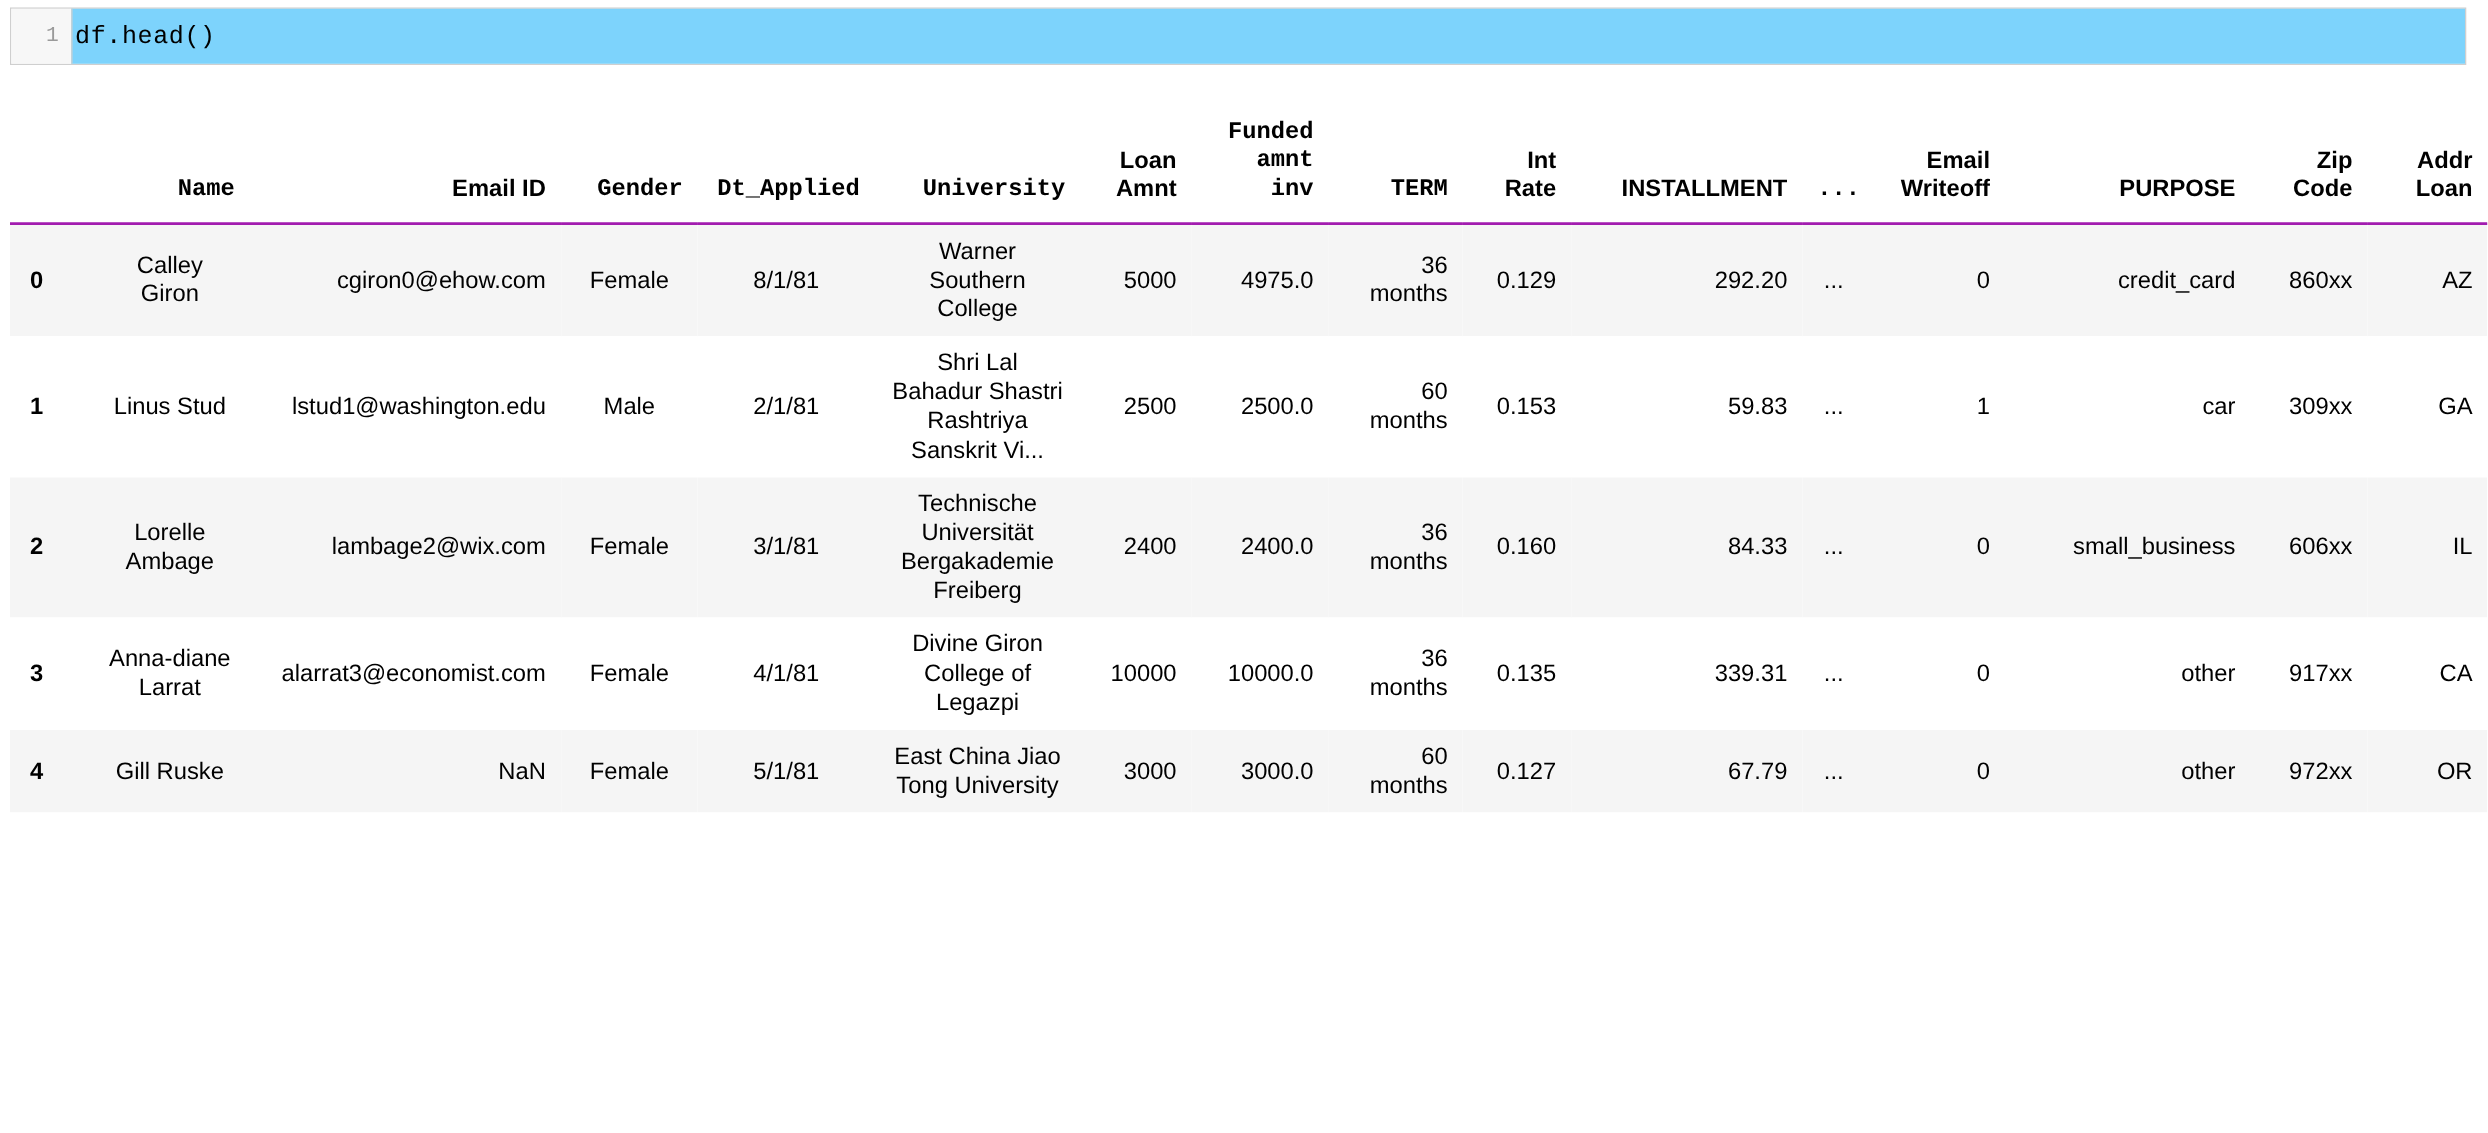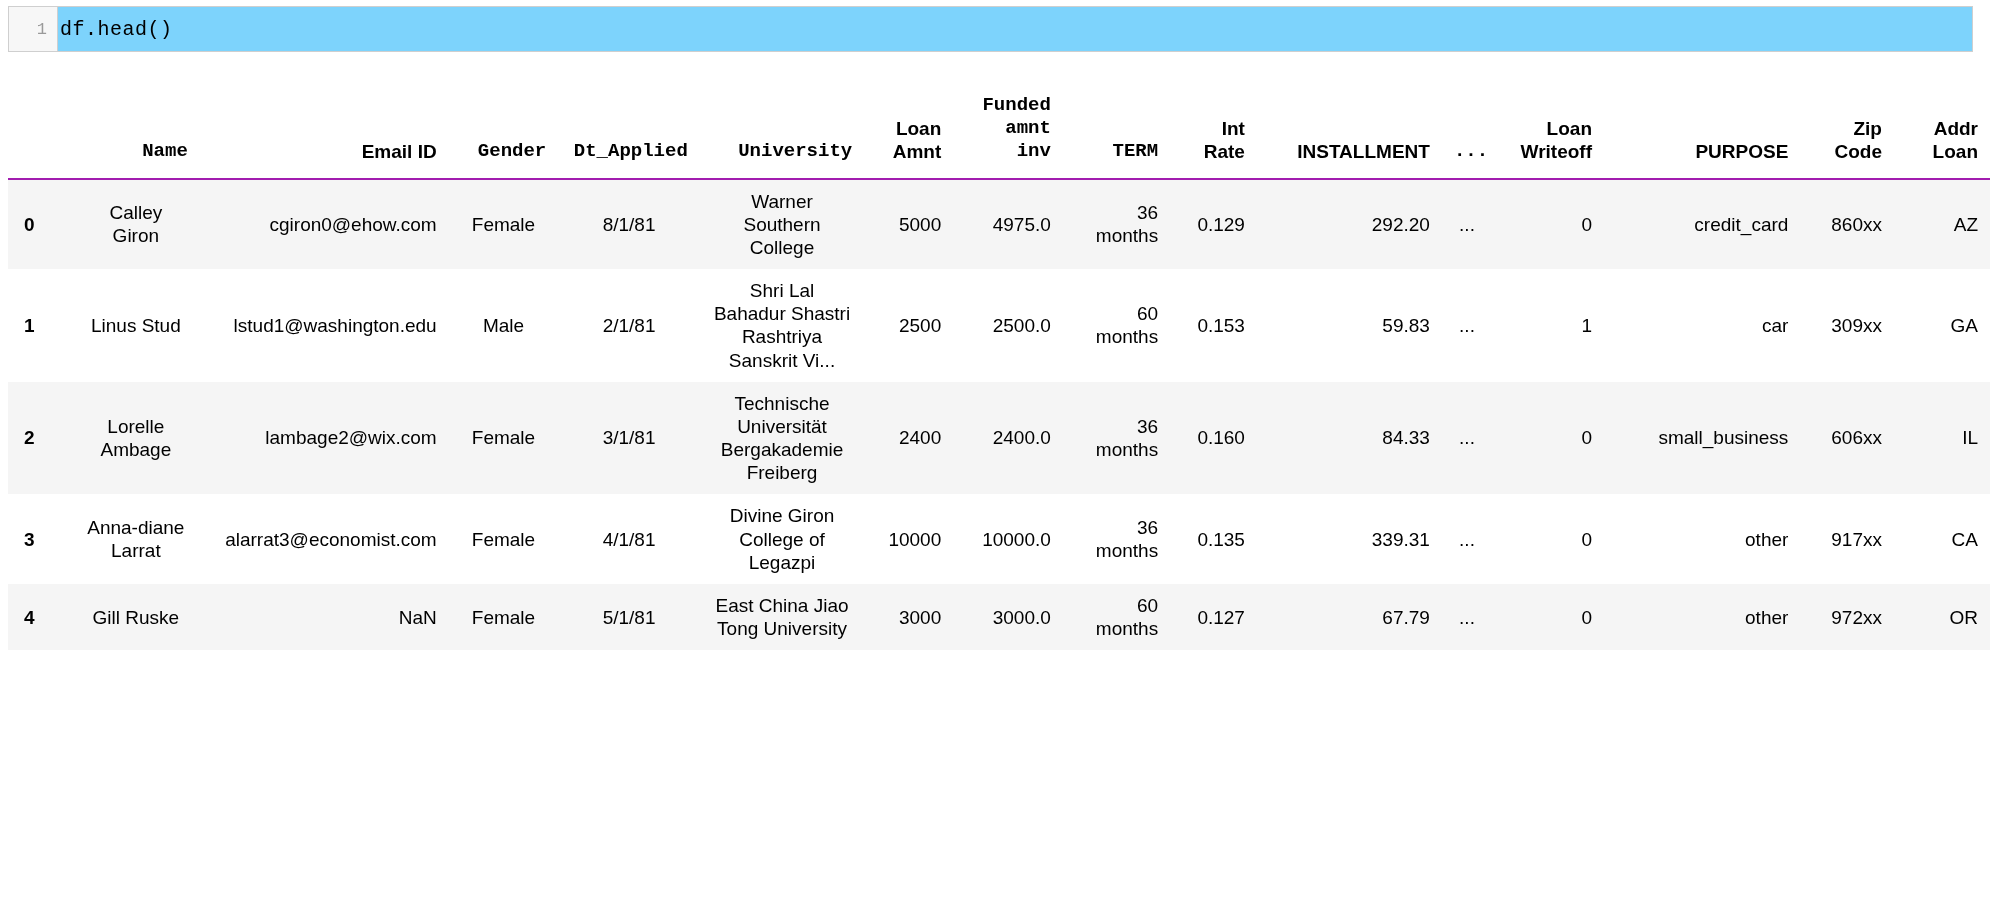--- a/index.html
+++ b/index.html
@@ -166,21 +166,21 @@
         <th>Email ID</th>
         <th class="center">Gender</th>
         <th class="center">Dt_Applied</th>
         <th class="center">University</th>
         <th>Loan Amnt</th>
         <th class="center">Funded amnt inv</th>
         <th class="center">TERM</th>
         <th>Int Rate</th>
         <th>INSTALLMENT</th>
         <th class="center">...</th>
-        <th>Loan Writeoff</th>
+        <th>Email Writeoff</th>
         <th>PURPOSE</th>
         <th>Zip Code</th>
         <th>Addr Loan</th>
       </tr>
     </thead>
     <tbody>
       <tr class="odd">
         <th class="idx">0</th>
         <td class="center">Calley Giron</td>
         <td>cgiron0@ehow.com</td>

